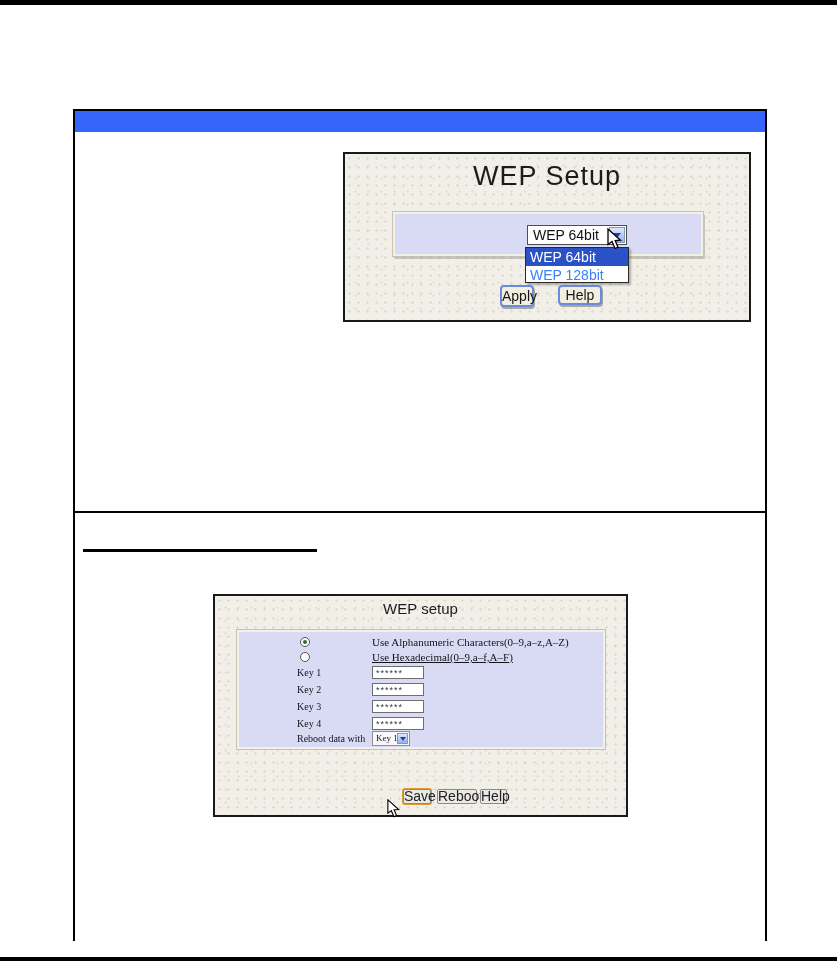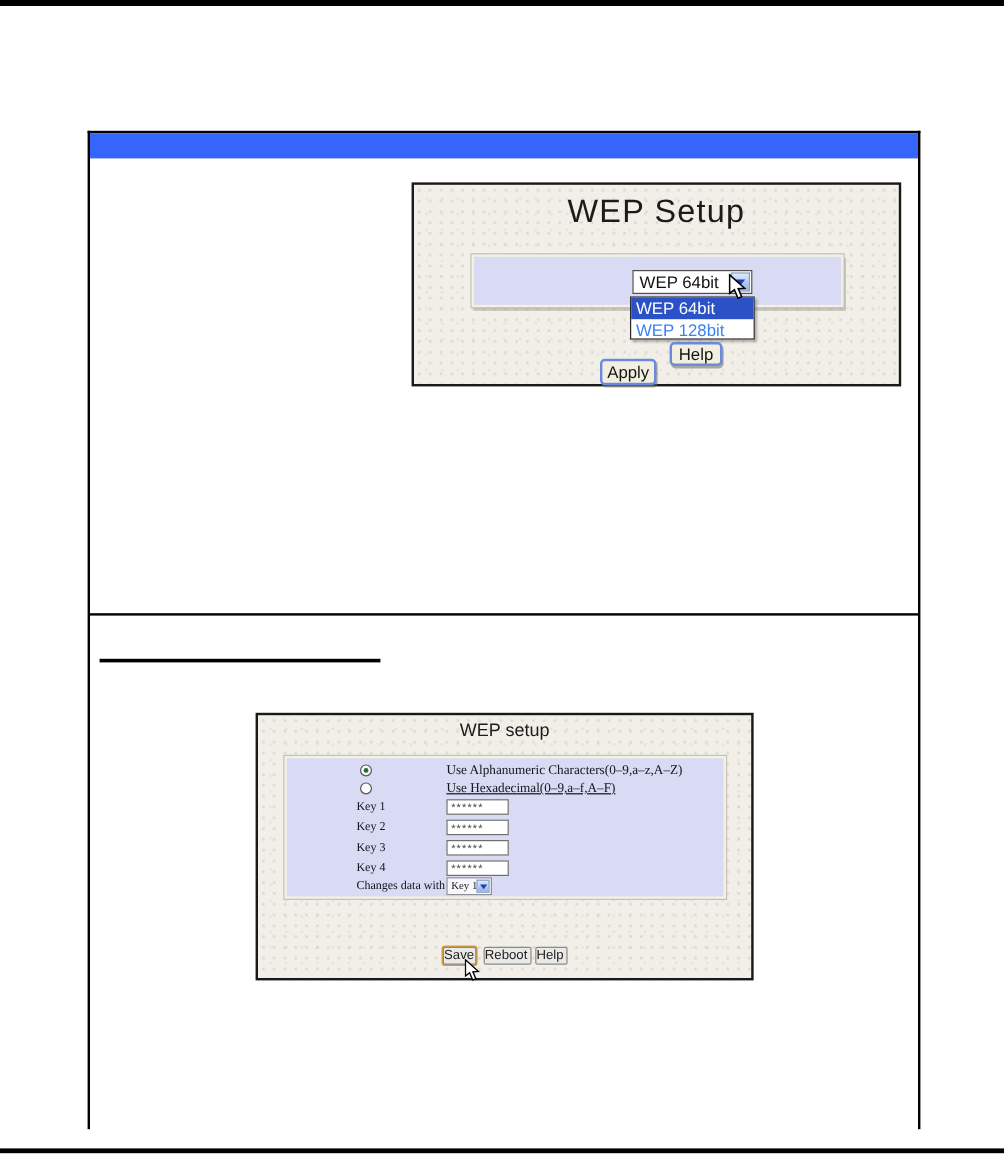--- a/index.html
+++ b/index.html
@@ -62,21 +62,21 @@
     position:absolute; left:180px; top:93px; width:104px; height:36px;
     background:#fff; border:1px solid #2a2a2a; font-size:14px; box-shadow:2px 2px 2px rgba(80,80,70,.4);
   }
   #shot1-list .opt { height:18px; line-height:18px; padding-left:4px; color:#3b82f6; }
   #shot1-list .opt.sel { background:#2b51c6; color:#fff; }
   .xp-btn {
     position:absolute; background:#f2efe1; border:2px solid #6b8ade; border-radius:4px;
     font-size:14px; color:#161616; text-align:center; box-shadow:1px 2px 0 rgba(110,110,100,.55);
     font-family:"Liberation Sans", sans-serif;
   }
-  #apply-btn { left:155px; top:145px; width:47px; height:22px; line-height:18px; }
+  #apply-btn { left:155px; top:131px; width:34px; height:22px; line-height:18px; }
   #help1-btn { left:213px; top:131px; width:44px; height:20px; line-height:16px; }
 
   .cursor { position:absolute; }
 
   
   #shot2-title {
     position:absolute; left:0; top:4px; width:100%; text-align:center;
     font-size:15px; color:#1b1b1b;
   }
   #shot2-panel { left:22px; top:34px; width:368px; height:119px; }
@@ -103,22 +103,22 @@
   }
   #enc-select .combo-arrow { width:11px; }
   #enc-select .tri { border-left-width:3px; border-right-width:3px; border-top-width:4px; }
   #shot2-note {
     position:absolute; left:0; top:171px; width:100%; text-align:center;
     font-style:italic; font-weight:bold; font-size:11px; color:#bf2f26;
     font-family:"Liberation Serif", serif;
   }
   .gray-btn {
     position:absolute; top:193px; height:15px; background:#e9e9e6;
-    border:1px solid #8a8a8a; border-radius:2px; font-size:11px; color:#222;
-    text-align:left; line-height:12px; font-family:"Liberation Sans", sans-serif;
+    border:1px solid #8a8a8a; border-radius:2px; font-size:14px; color:#222;
+    text-align:right; line-height:12px; font-family:"Liberation Sans", sans-serif;margin-left:34px;
   }
   #save-btn { left:154px; width:28px; box-shadow:0 0 0 1px #dd9b31; }
   #reboot-btn { left:188px; width:40px; }
   #help2-btn { left:231px; width:27px; }
 </style>
 </head>
 <body>
 
 <div id="page">
 
@@ -173,21 +173,21 @@
 
         <span class="flabel ser" style="left:58px; top:52px;">Key 2</span>
         <input class="key-input" style="left: 133px; top: 51px;" value="******">
 
         <span class="flabel ser" style="left:58px; top:69px;">Key 3</span>
         <input class="key-input" style="left: 133px; top: 68px;" value="******">
 
         <span class="flabel ser" style="left:58px; top:86px;">Key 4</span>
         <input class="key-input" style="left: 133px; top: 85px;" value="******">
 
-        <span class="flabel ser" style="left:58px; top:101px;">Changes data with</span>
+        <span class="flabel ser" style="left:58px; top:101px;">Reboot data with</span>
         <div id="enc-select">
           <span>Key 1</span>
           <span class="combo-arrow">
               <span class="tri"></span>
             </span>
         </div>
       </div>
 
 
       <div id="save-btn" class="gray-btn">Save</div>

